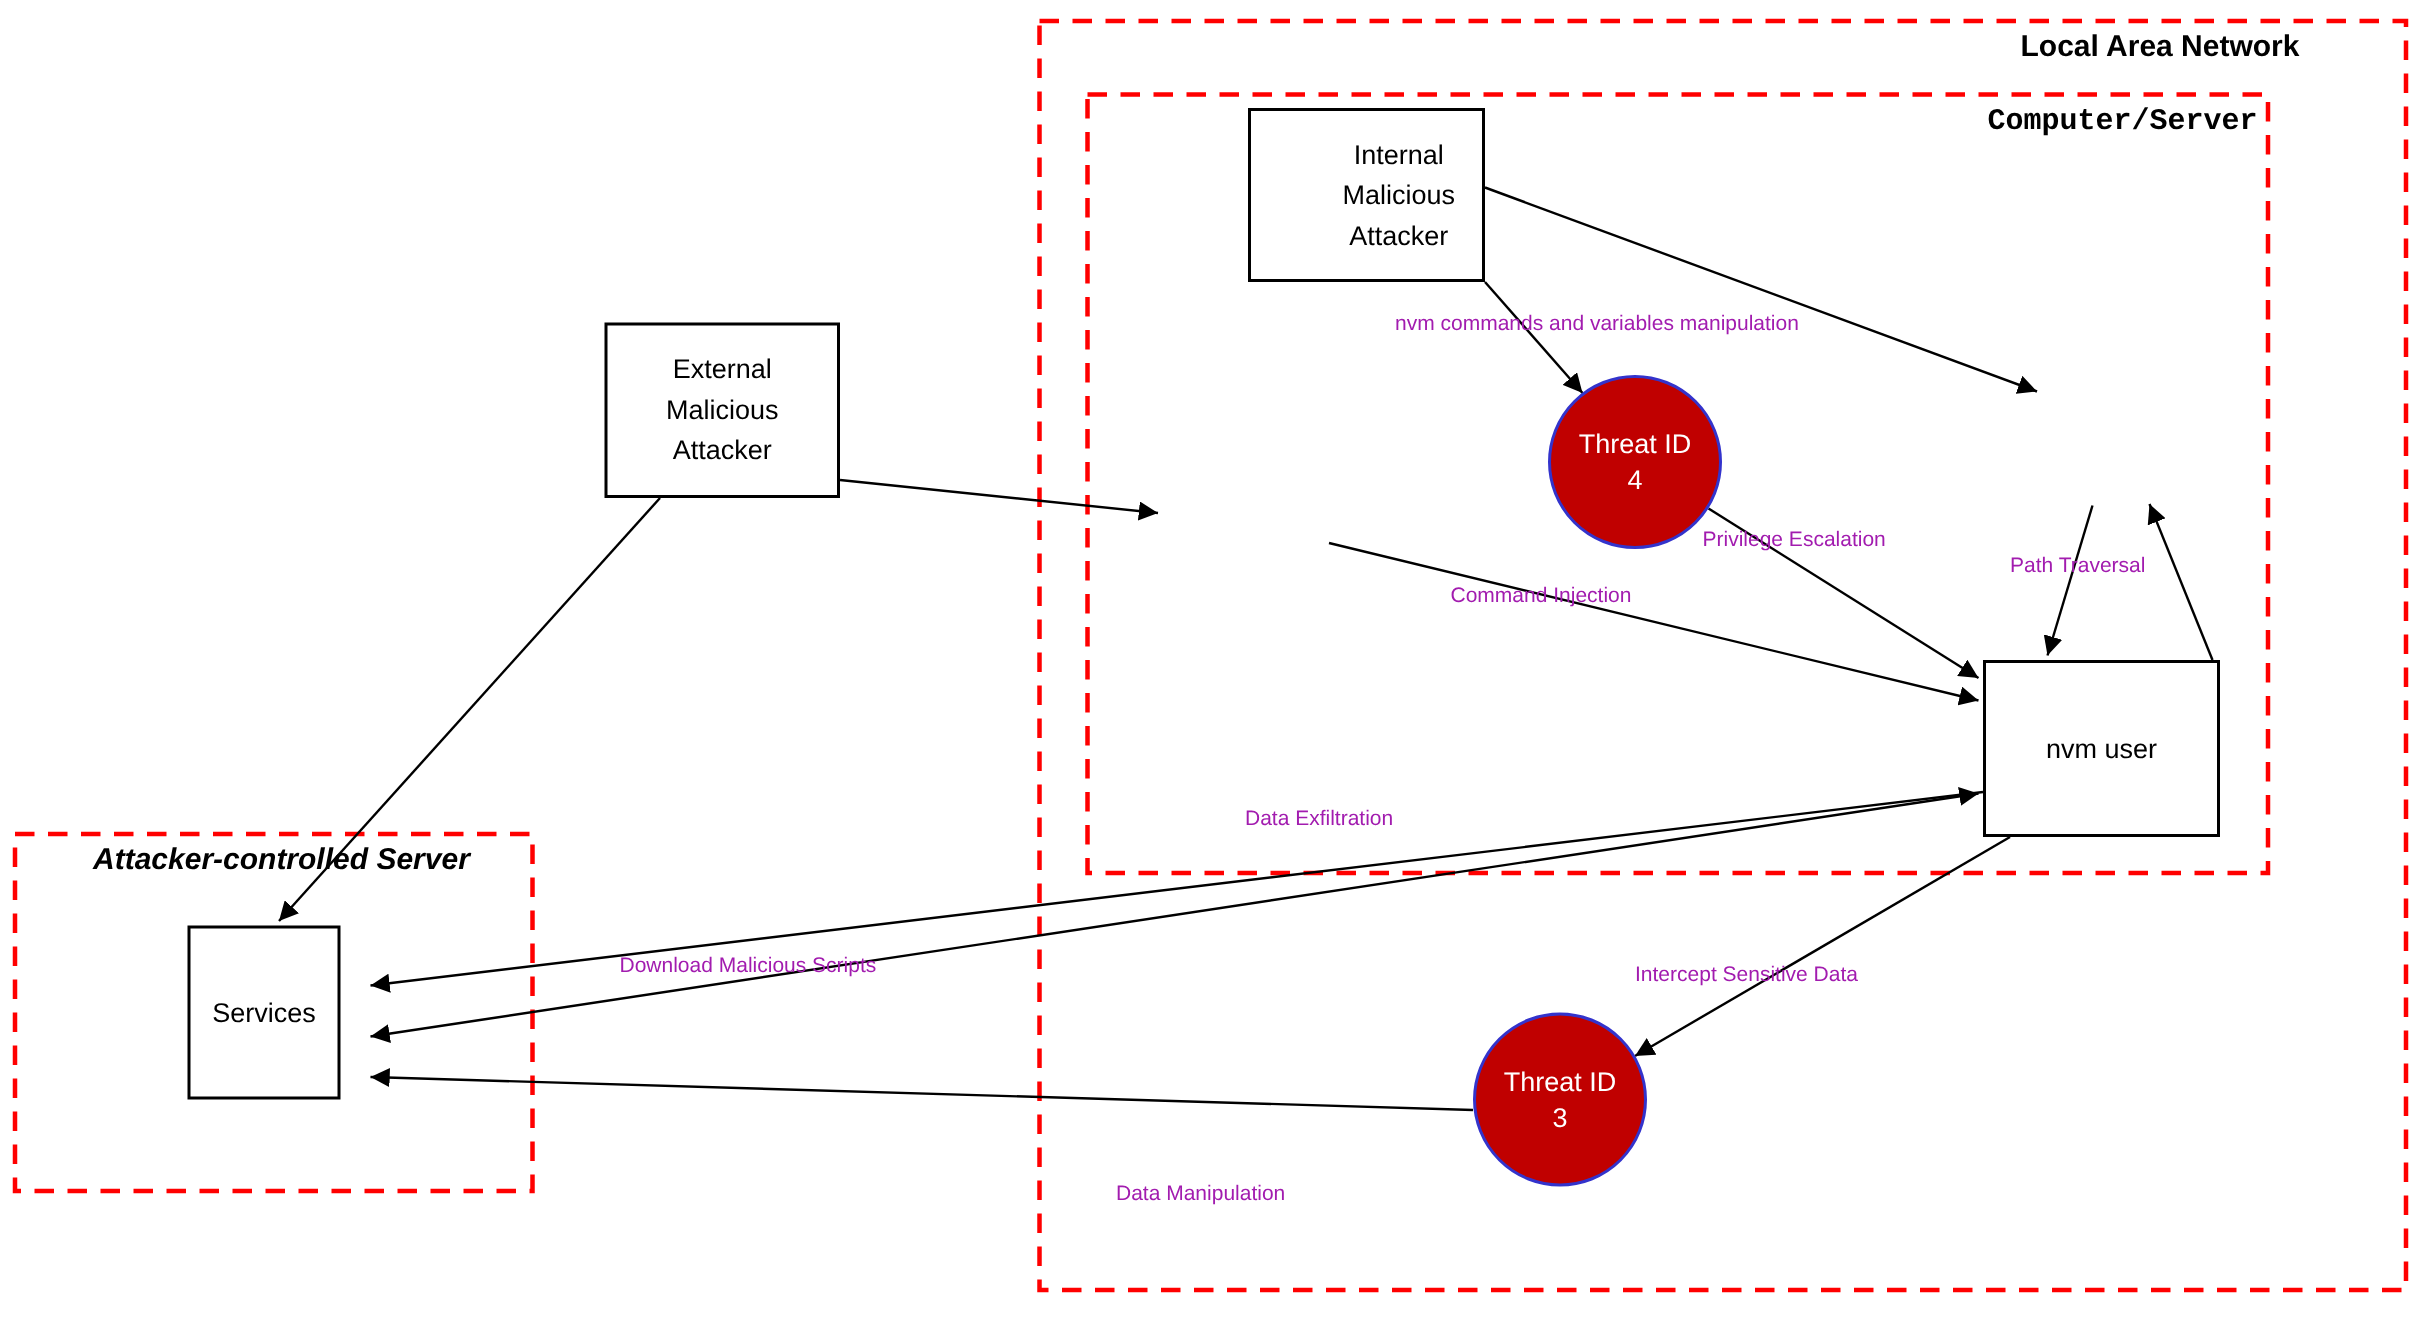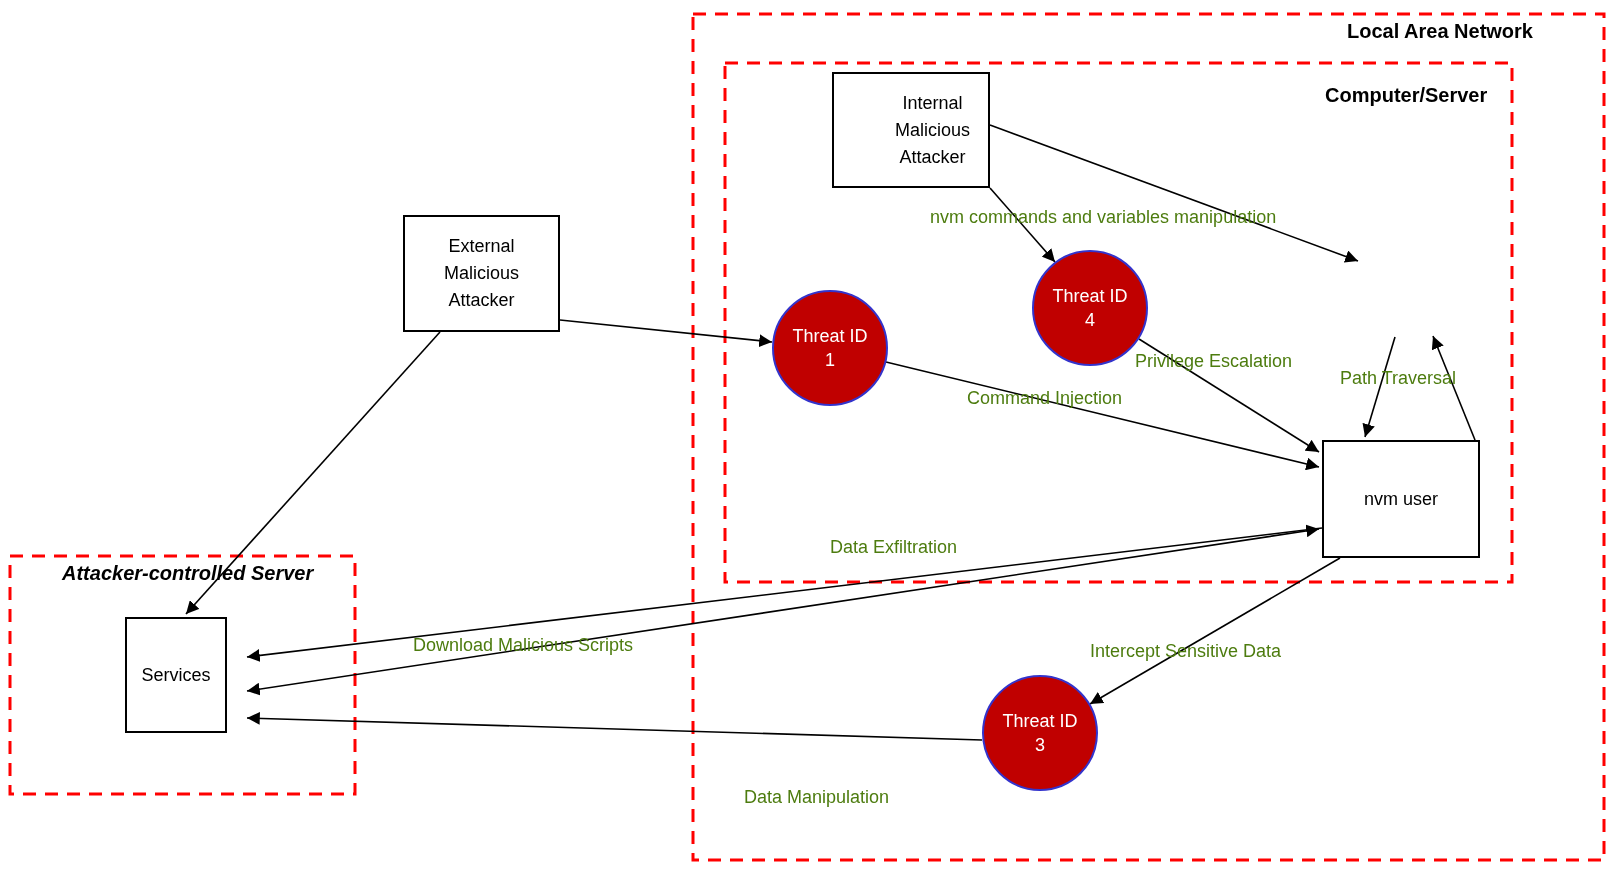--- a/index.html
+++ b/index.html
@@ -19,21 +19,21 @@
   }
   .boundary-label {
     position: absolute;
     font-weight: bold;
     font-size: 20px;
     color: #000000;
     white-space: nowrap;
     z-index: 2;
   }
   .lan-label      { left: 1347px; top: 20px; }
-  .computer-label { left: 1325px; top: 84px; }
+  .computer-label { left: 1325px; top: 70px; font-family: Liberation Mono, monospace; }
   .attacker-label { left: 62px;  top: 562px; font-style: italic; }
 
   .node {
     position: absolute;
     background: #ffffff;
     border: 2px solid #000000;
     display: flex;
     align-items: center;
     justify-content: center;
     text-align: center;
@@ -65,22 +65,22 @@
     z-index: 3;
   }
   .threat span { display: block; max-width: 86px; }
   .threat-1 { left: 772px;  top: 290px; }
   .threat-2 { left: 1354px; top: 223px; }
   .threat-3 { left: 982px;  top: 675px; }
   .threat-4 { left: 1032px; top: 250px; }
 
   .edge-label {
     position: absolute;
-    color: #4d7c0f;
-    font-size: 18px;
+    color: #a21caf;
+    font-size: 14px;
     white-space: nowrap;
     z-index: 4;
   }
   .el-nvm-cmd   { left: 930px;  top: 207px; }
   .el-privilege { left: 1135px; top: 351px; }
   .el-path      { left: 1340px; top: 368px; }
   .el-command   { left: 967px;  top: 388px; }
   .el-exfil     { left: 830px;  top: 537px; }
   .el-download  { left: 413px;  top: 635px; }
   .el-intercept { left: 1090px; top: 641px; }
@@ -126,23 +126,20 @@
   <div class="node node-external">
     <span>External Malicious Attacker</span>
   </div>
   <div class="node node-nvm-user">
     <span>nvm user</span>
   </div>
   <div class="node node-services">
     <span>Services</span>
   </div>
 
-  <div class="threat threat-1">
-    <span>Threat ID 1</span>
-  </div>
   <div class="threat threat-3">
     <span>Threat ID 3</span>
   </div>
   <div class="threat threat-4">
     <span>Threat ID 4</span>
   </div>
 
   <div class="edge-label el-nvm-cmd">nvm commands and variables manipulation</div>
   <div class="edge-label el-privilege">Privilege Escalation</div>
   <div class="edge-label el-path">Path Traversal</div>

